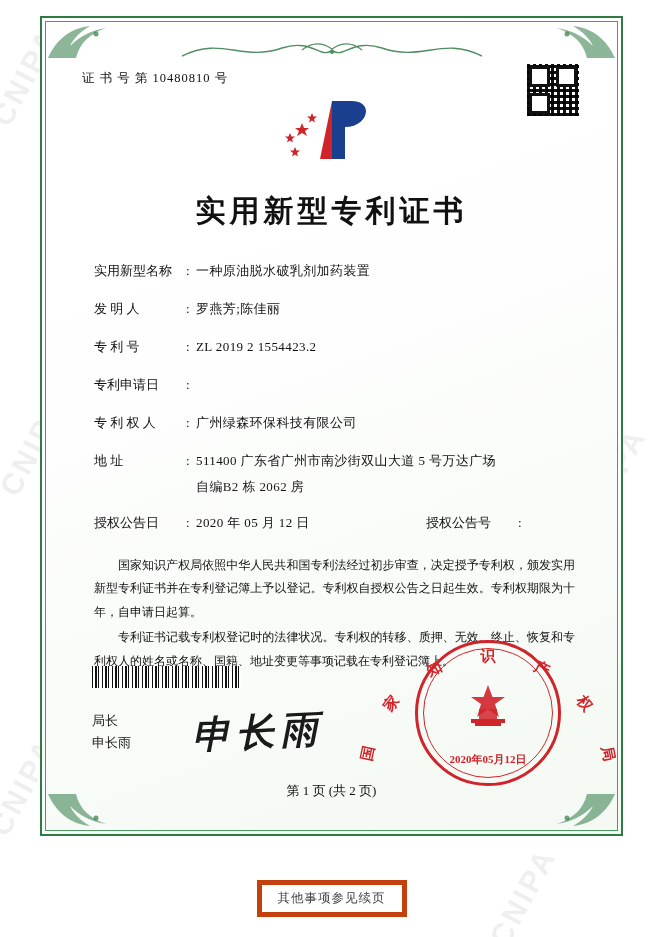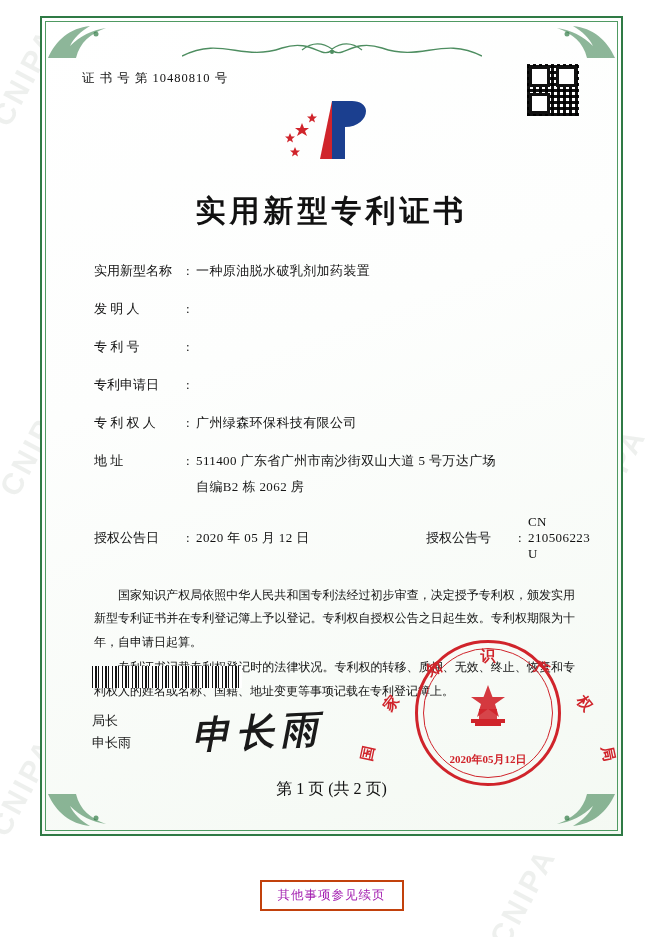--- a/index.html
+++ b/index.html
@@ -269,35 +269,35 @@
     white-space: nowrap;
     font-weight: 700;
   }
 
   .page-no {
     position: absolute;
     bottom: 6px;
     left: 0;
     right: 0;
     text-align: center;
-    font-size: 16px;
+    font-size: 13px;
     color: #111;
   }
 
   
   .footer-note {
     position: absolute;
     left: 50%;
     transform: translateX(-50%);
     top: 880px;
-    border: 2px solid #c2410c;
+    border: 5px solid #c2410c;
     padding: 5px 16px;
     font-size: 12.5px;
     letter-spacing: 1px;
-    color: #a21caf;
+    color: #404040;
     background: #fff;
     z-index: 2;
   }
 </style>
 </head>
 <body>
 
 <div class="watermarks">
   <div class="wm w1">CNIPA</div>
   <div class="wm w2">CNIPA</div>
@@ -374,25 +374,27 @@
 
       <div class="row">
         <div class="label">实用新型名称</div>
         <div class="colon">:</div>
         <div class="value">一种原油脱水破乳剂加药装置</div>
       </div>
 
       <div class="row">
         <div class="label">发 明 人</div>
         <div class="colon">:</div>
+        <div class="value">罗燕芳;陈佳丽</div>
       </div>
 
       <div class="row">
         <div class="label">专 利 号</div>
         <div class="colon">:</div>
+        <div class="value">ZL 2019 2 1554423.2</div>
       </div>
 
       <div class="row">
         <div class="label">专利申请日</div>
         <div class="colon">:</div>
       </div>
 
       <div class="row">
         <div class="label">专 利 权 人</div>
         <div class="colon">:</div>
@@ -405,21 +407,20 @@
         <div class="value">511400 广东省广州市南沙街双山大道 5 号万达广场</div>
       </div>
       <div class="sub-line">自编B2 栋 2062 房</div>
 
       <div class="row two-col">
         <div class="label">授权公告日</div>
         <div class="colon">:</div>
         <div class="value">2020 年 05 月 12 日</div>
         <div class="label">授权公告号</div>
         <div class="colon">:</div>
-        <div class="value-2">CN 210506223 U</div>
       </div>
 
     </div>
 
     <div class="paragraphs">
       <p>国家知识产权局依照中华人民共和国专利法经过初步审查，决定授予专利权，颁发实用新型专利证书并在专利登记簿上予以登记。专利权自授权公告之日起生效。专利权期限为十年，自申请日起算。</p>
       <p>专利证书记载专利权登记时的法律状况。专利权的转移、质押、无效、终止、恢复和专利权人的姓名或名称、国籍、地址变更等事项记载在专利登记簿上。</p>
     </div>
 
     <div class="barcode"></div>

